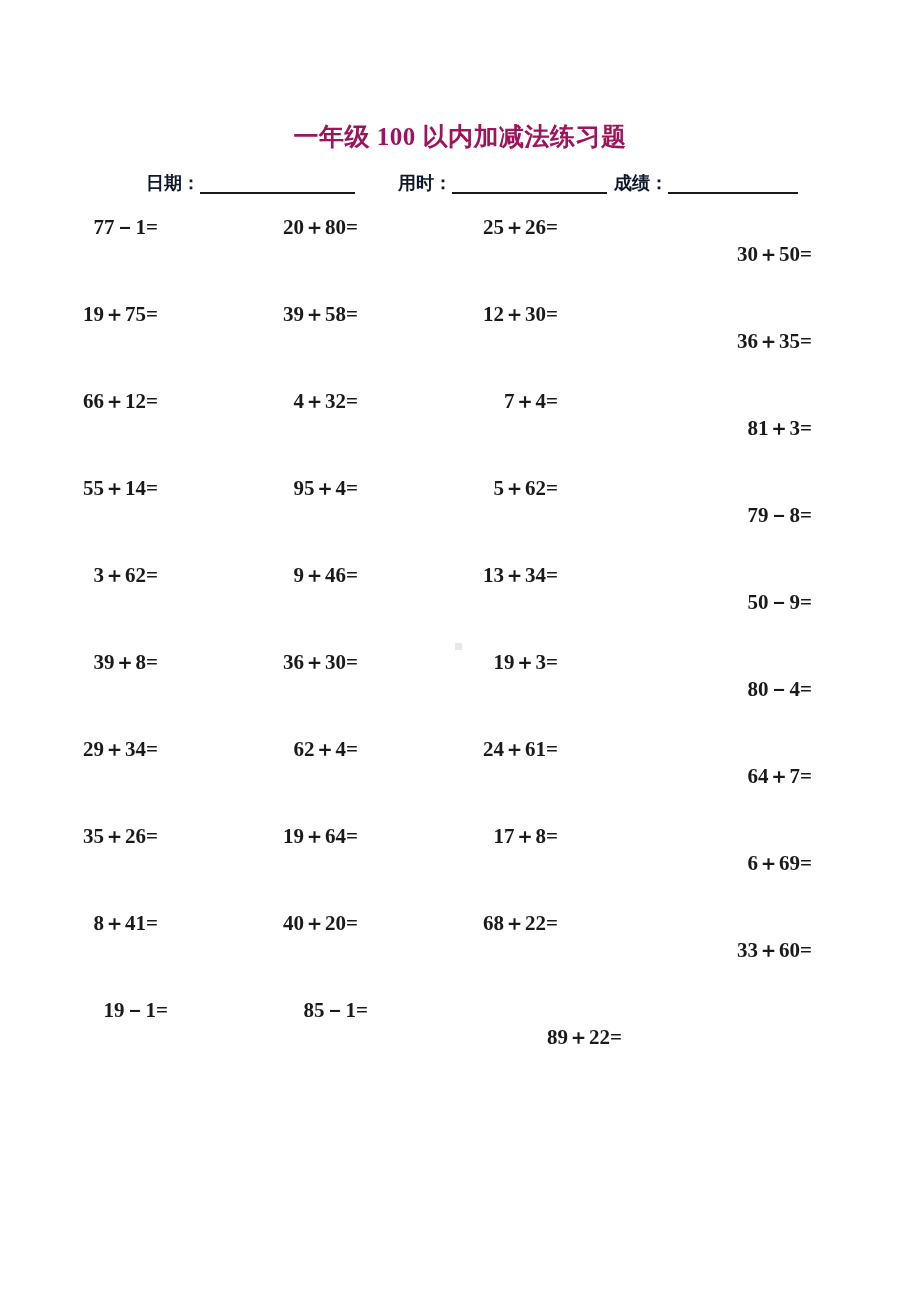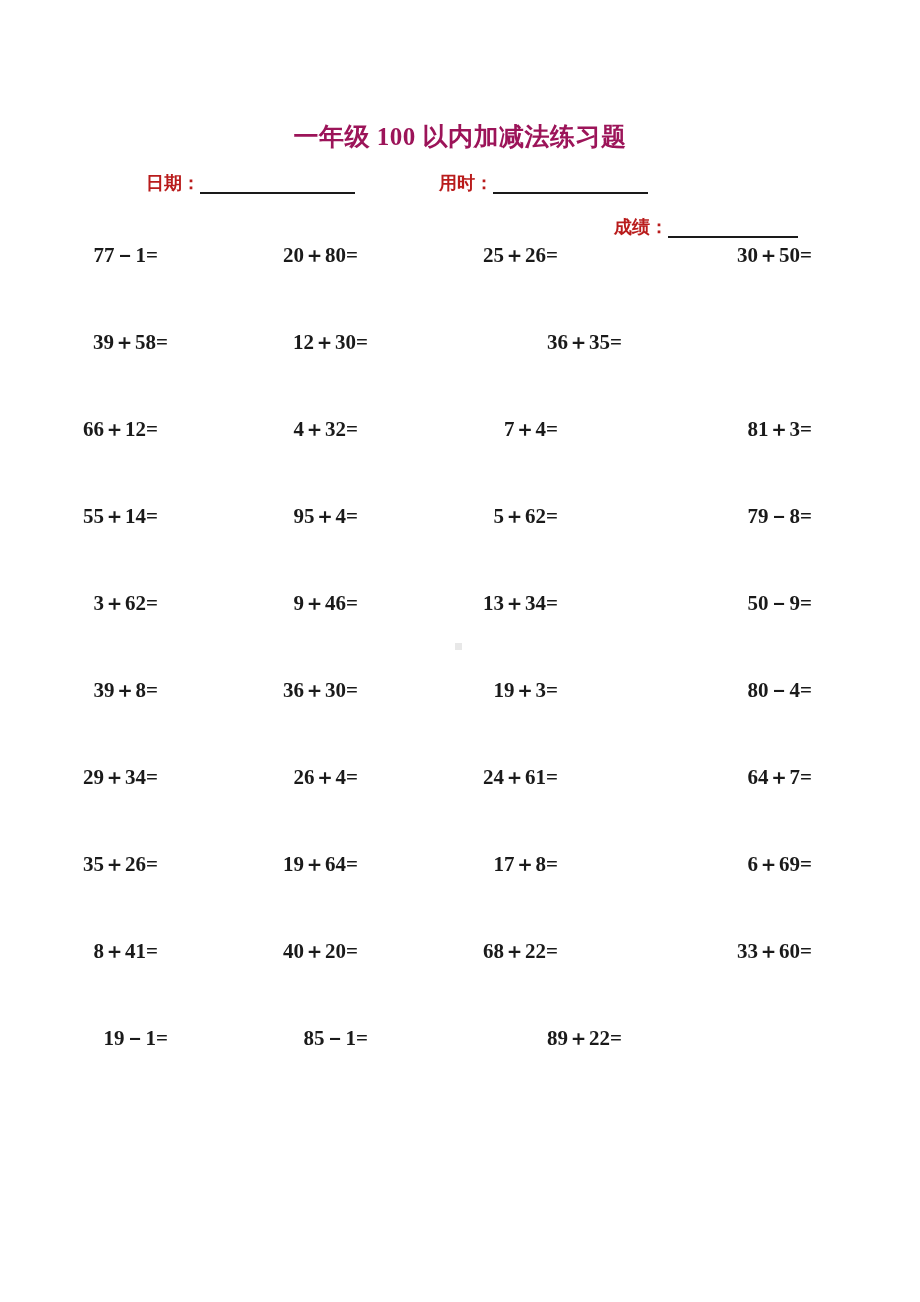--- a/index.html
+++ b/index.html
@@ -38,49 +38,49 @@
 
   
   .meta-row {
     position: absolute;
     left: 0;
     top: 172px;
     width: 920px;
     height: 30px;
     font-size: 18px;
     font-weight: bold;
-    color: #b91c1c;
+    color: #0f172a;
   }
   .meta-field {
     position: absolute;
     display: flex;
     align-items: flex-end;
     white-space: nowrap;
   }
   .meta-field .lbl {
     display: inline-block;
     line-height: 22px;
   }
   .meta-field .rule {
     display: inline-block;
     border-bottom: 2px solid #1a1a1a;
     height: 20px;
   }
   .meta-date  { left: 146px; }
   .meta-date  .rule { width: 155px; }
-  .meta-time  { left: 398px; margin-left: 41px; }
+  .meta-time  { left: 398px; }
   .meta-time  .rule { width: 155px; }
-  .meta-score { left: 614px; margin-top: 44px; }
+  .meta-score { left: 614px; }
   .meta-score .rule { width: 130px; }
 
   
   .grid {
     position: absolute;
     left: 80px;
-    top: 242px;
+    top: 214px;
     width: 760px;
   }
   .prow {
     display: flex;
     height: 87px;
   }
   .cell {
     width: 25%;
     box-sizing: border-box;
     text-align: right;
@@ -88,21 +88,21 @@
     font-size: 21px;
     font-weight: bold;
     font-family: "Liberation Serif", "DejaVu Serif", serif;
     color: #1a1a1a;
     line-height: 26px;
     white-space: nowrap;
   }
   .cell.c1 { padding-right: 112px; }
   .cell.c2 { padding-right: 102px; }
   .cell.c3 { padding-right: 92px; }
-  .cell.c4 { padding-right: 28px; }
+  .cell.c4 { padding-right: 28px; margin-top: 27px; }
 
   
   .artifact {
     position: absolute;
     left: 455px;
     top: 643px;
     width: 7px;
     height: 7px;
     background: #e8e8e8;
   }
@@ -136,20 +136,21 @@
   <div class="grid">
 
     <div class="prow">
       <div class="cell c1">77－1=</div>
       <div class="cell c2">20＋80=</div>
       <div class="cell c3">25＋26=</div>
       <div class="cell c4">30＋50=</div>
     </div>
 
     <div class="prow">
+      <div class="cell c1">19＋75=</div>
       <div class="cell c2">39＋58=</div>
       <div class="cell c3">12＋30=</div>
       <div class="cell c4">36＋35=</div>
     </div>
 
     <div class="prow">
       <div class="cell c1">66＋12=</div>
       <div class="cell c2">4＋32=</div>
       <div class="cell c3">7＋4=</div>
       <div class="cell c4">81＋3=</div>
@@ -171,21 +172,21 @@
 
     <div class="prow">
       <div class="cell c1">39＋8=</div>
       <div class="cell c2">36＋30=</div>
       <div class="cell c3">19＋3=</div>
       <div class="cell c4">80－4=</div>
     </div>
 
     <div class="prow">
       <div class="cell c1">29＋34=</div>
-      <div class="cell c2">26＋4=</div>
+      <div class="cell c2">62＋4=</div>
       <div class="cell c3">24＋61=</div>
       <div class="cell c4">64＋7=</div>
     </div>
 
     <div class="prow">
       <div class="cell c1">35＋26=</div>
       <div class="cell c2">19＋64=</div>
       <div class="cell c3">17＋8=</div>
       <div class="cell c4">6＋69=</div>
     </div>

